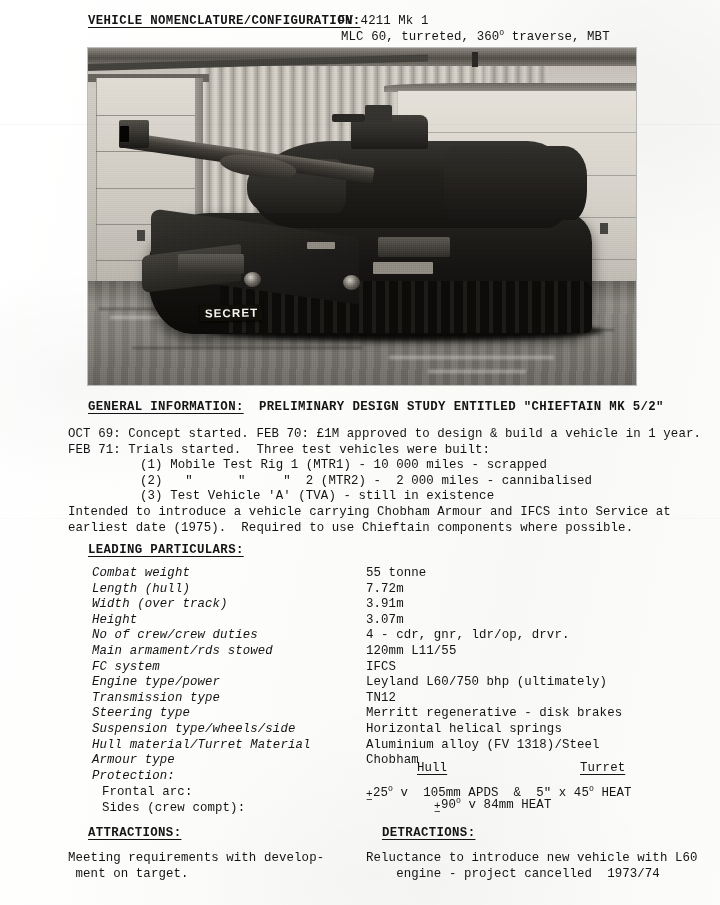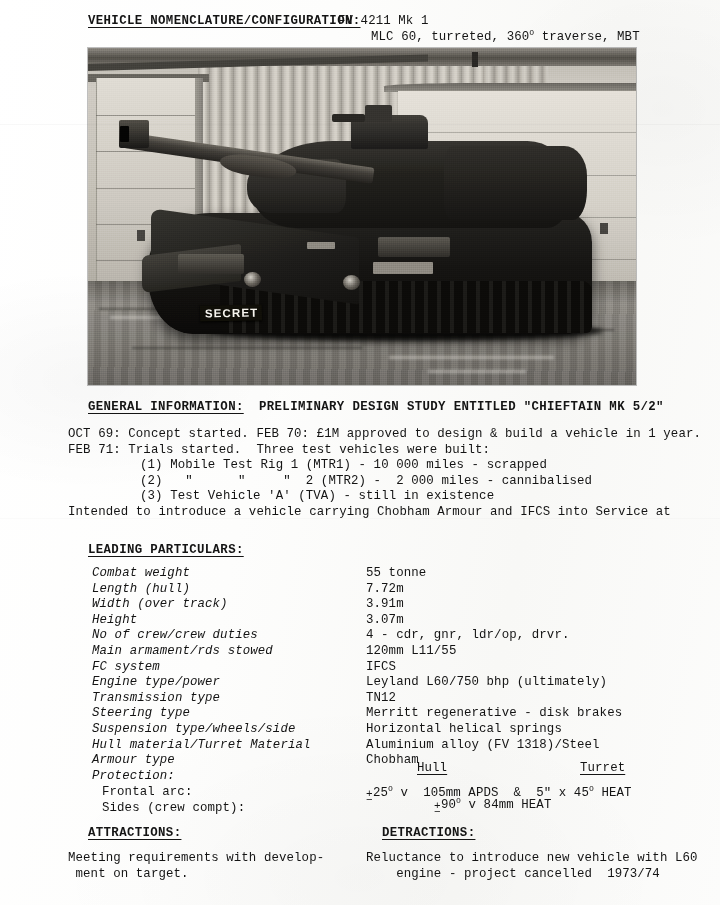--- a/index.html
+++ b/index.html
@@ -329,21 +329,21 @@
     background: radial-gradient(ellipse 130% 120% at 50% 45%, rgba(0,0,0,0) 55%, rgba(0,0,0,.30) 100%);
   }
 </style>
 </head>
 <body>
 
 <div class="page">
 
   <div class="txt hd u" style="left:72px; top:14px;">VEHICLE NOMENCLATURE/CONFIGURATION:</div>
   <div class="txt" style="left:338px; top:14px;">FV 4211 Mk 1</div>
-  <div class="txt" style="left:371px; top:30px;"><span>MLC 60, turreted, 360</span><sup class="deg">o</sup><span> traverse, MBT</span></div>
+  <div class="txt" style="left:341px; top:30px;"><span>MLC 60, turreted, 360</span><sup class="deg">o</sup><span> traverse, MBT</span></div>
 
   <div class="photo">
     <div class="ph-layer wall"></div>
     <div class="ph-layer corrugate"></div>
     <div class="ph-layer corrugate2"></div>
     <div class="ph-layer eave"></div>
     <div class="ph-layer eave2"></div>
     <div class="ph-layer flag"></div>
 
     <div class="ph-layer lintel-l"></div>
@@ -414,20 +414,21 @@
   </div>
 
   <div class="blk" style="left:140px; top:458px;">
     <div class="ln">(1) Mobile Test Rig 1 (MTR1) - 10 000 miles - scrapped</div>
     <div class="ln">(2)   "      "     "  2 (MTR2) -  2 000 miles - cannibalised</div>
     <div class="ln">(3) Test Vehicle 'A' (TVA) - still in existence</div>
   </div>
 
   <div class="blk" style="left:68px; top:505px;">
     <div class="ln">Intended to introduce a vehicle carrying Chobham Armour and IFCS into Service at</div>
+    <div class="ln">earliest date (1975).  Required to use Chieftain components where possible.</div>
   </div>
 
   <div class="txt hd u" style="left:72px; top:543px;">LEADING PARTICULARS:</div>
 
   <div class="blk" style="left:92px; top:566px;font-style:italic;">
     <div class="ln">Combat weight</div>
     <div class="ln">Length (hull)</div>
     <div class="ln">Width (over track)</div>
     <div class="ln">Height</div>
     <div class="ln">No of crew/crew duties</div>

